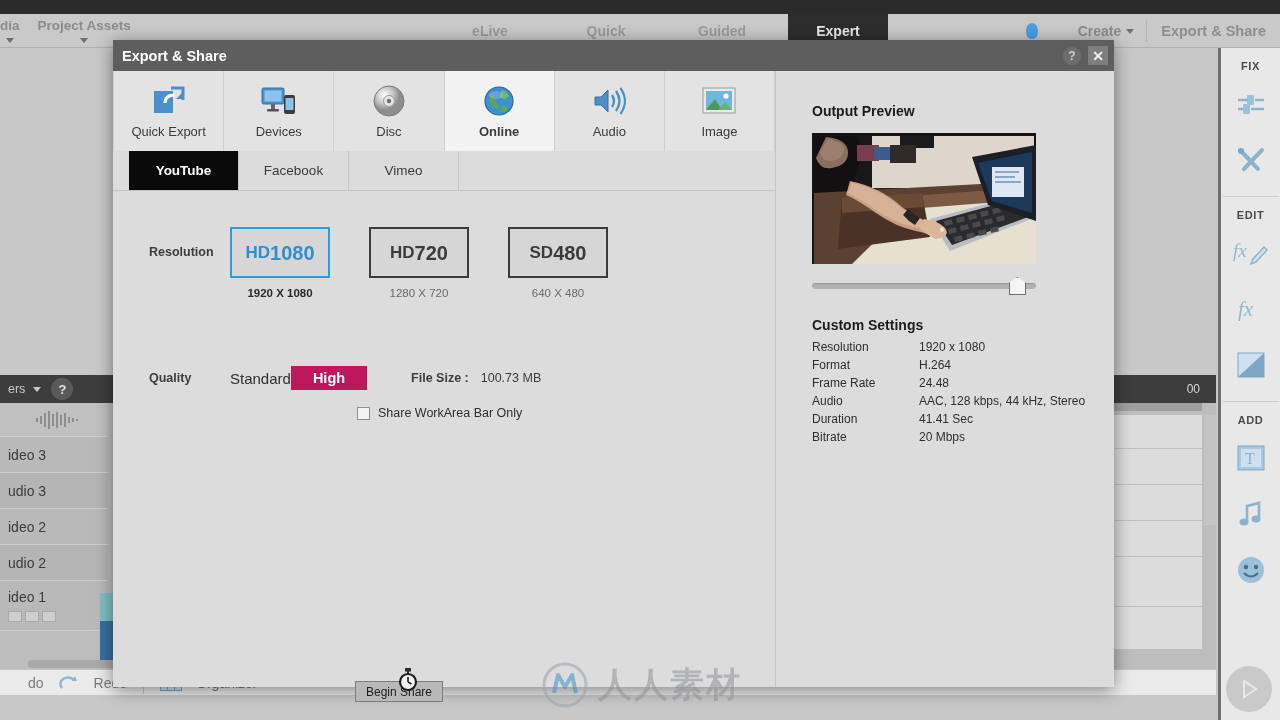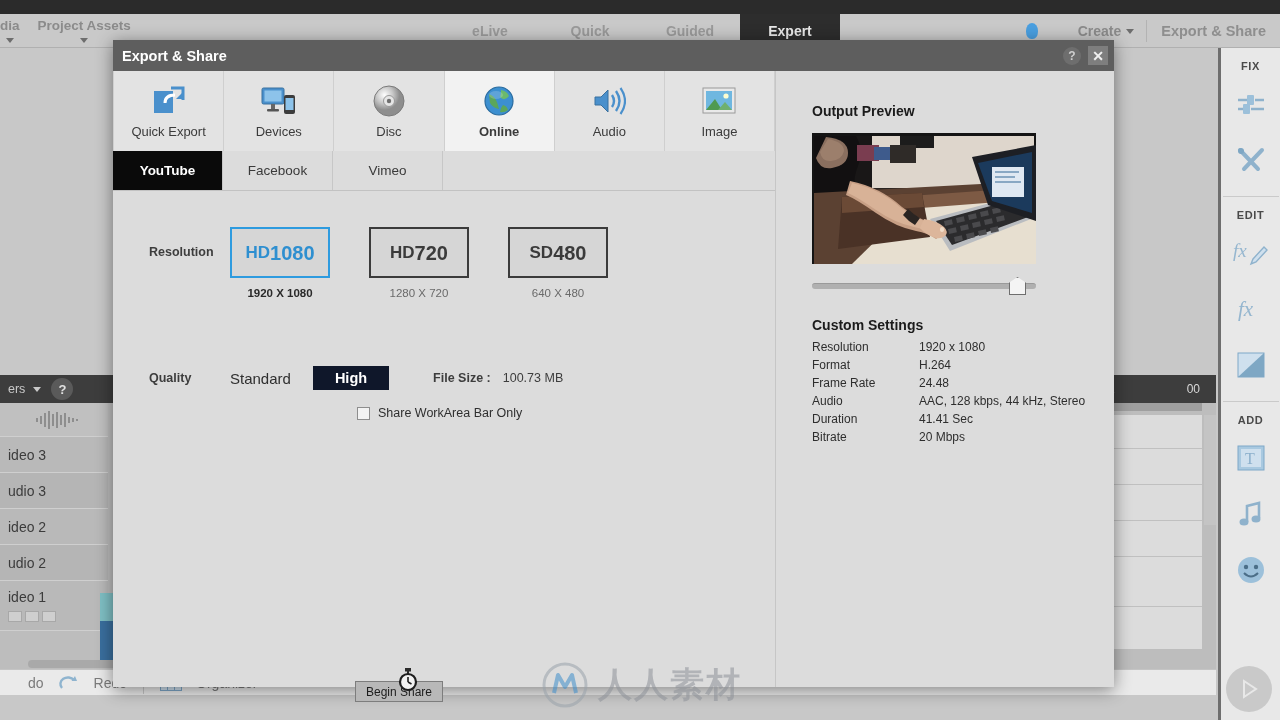--- a/index.html
+++ b/index.html
@@ -15,21 +15,21 @@
   
   .bg-topstrip { position:absolute; left:0; top:0; width:1280px; height:14px; background:#2b2b2b; }
   .bg-menubar {
     position:absolute; left:0; top:14px; width:1280px; height:34px;
     background:#c9c9c9; border-bottom:1px solid #b0b0b0;
     display:flex; align-items:center; color:#8b8b8b; font-size:13.5px; font-weight:bold;
   }
   .bg-menu-left { display:flex; align-items:center; gap:18px; padding-left:0px; }
   .menu-item { display:flex; align-items:center; gap:5px; white-space:nowrap;flex-direction:column; }
   .caret-dn { width:0;height:0;border-left:4px solid transparent;border-right:4px solid transparent;border-top:5px solid #6d6d6d; }
-  .bg-modes { position:absolute; left:440px; top:0; height:34px; display:flex; align-items:flex-end; gap:0; }
+  .bg-modes { position:absolute; left:440px; top:0; height:34px; display:flex; align-items:flex-end; gap:16px; }
   .mode-btn { width:100px; height:34px; display:flex; align-items:center; justify-content:center;
               font-size:14px; font-weight:bold; color:#9a9a9a; }
   .mode-btn.active { background:#2d2d2d; color:#e8e8e8; }
   .bg-right { position:absolute; right:0; top:0; height:34px; display:flex; align-items:center; }
   .ball { width:12px;height:16px;border-radius:50% 50% 45% 45%;background:#4a9fe0; margin-right:40px;}
   .create-btn { display:flex;align-items:center;gap:5px;color:#8b8b8b;font-size:14px;font-weight:bold;padding-right:12px;}
   .vsep { width:1px; height:22px; background:#b3b3b3; }
   .export-share-btn { color:#8e8e8e; font-size:14.5px; font-weight:bold; padding:0 14px 0 14px; }
 
   
@@ -80,21 +80,21 @@
   .left-col { position:absolute; left:0; top:0; width:663px; height:616px; border-right:1px solid #c6c6c6; background:#dcdcdc;}
   .cat-tabs { display:flex; height:80px; background:#e3e3e3; }
   .cat-tab { flex:1; display:flex; flex-direction:column; align-items:center; justify-content:flex-start;
              padding-top:11px; border-right:1px solid #cfcfcf; cursor:default; background:#e3e3e3; }
   .cat-tab:first-child { border-left:1px solid #cfcfcf; }
   .cat-tab.active { background:#f2f2f2; }
   .cat-ico { height:38px; display:flex; align-items:center; justify-content:center; }
   .cat-label { font-size:13px; color:#3b3b3b; margin-top:4px; }
   .cat-tab.active .cat-label { font-weight:bold; }
 
-  .svc-tabs { display:flex; height:40px; background:#dcdcdc; border-bottom:1px solid #c2c2c2; }
+  .svc-tabs { display:flex; height:40px; background:#dcdcdc; border-bottom:1px solid #c2c2c2;padding-left:16px; }
   .svc-tab { min-width:110px; display:flex; align-items:center; justify-content:center;
              font-size:13.5px; color:#3a3a3a; background:#dcdcdc; border-right:1px solid #c7c7c7; }
   .svc-tab.active { background:#0a0a0a; color:#ffffff; font-weight:bold; }
   .svc-rest { flex:1; background:#dcdcdc; }
 
   .form-area { position:relative; padding:36px 0 0 0; }
   .row { display:flex; align-items:flex-start; }
   .row-label { width:100px; text-align:left; padding-left:36px; font-size:12.5px; color:#3d3d3d; font-weight:bold; }
   .res-group { display:flex; gap:39px; padding-left:17px; }
   .res-item { display:flex; flex-direction:column; align-items:center; }
@@ -102,21 +102,21 @@
              display:flex; flex-direction:row; align-items:center; justify-content:center;
              line-height:1.0; color:#3b3b3b; }
   .res-box .r1 { font-size:17px; font-weight:bold; }
   .res-box .r2 { font-size:20px; font-weight:bold; margin-top:1px; }
   .res-item.selected .res-box { border-color:#2e9bdf; color:#2e8fd0; }
   .res-sub { margin-top:9px; font-size:11.5px; color:#6a6a6a; }
   .res-item.selected .res-sub { color:#2a2a2a; font-weight:bold; }
 
   .quality-row { margin-top:67px; display:flex; align-items:center; }
   .q-standard { font-size:15px; color:#2f2f2f; margin-left:17px; }
-  .q-high { margin-left:22px; background:#0f172a; color:#ffffff; font-weight:bold; font-size:14.5px;
+  .q-high { background:#be185d; color:#ffffff; font-weight:bold; font-size:14.5px;
             padding:4px 22px; }
   .fs-label { margin-left:44px; font-size:12.5px; font-weight:bold; color:#3d3d3d; }
   .fs-val { margin-left:12px; font-size:12.5px; color:#3d3d3d; }
 
   .chk-row { margin-top:16px; display:flex; align-items:center; padding-left:244px; }
   .chkbox { width:13px; height:13px; border:1px solid #8e8e8e; background:#f3f3f3; }
   .chk-label { margin-left:8px; font-size:12.5px; color:#2f2f2f; }
 
   .begin-wrap { position:absolute; left:242px; top:490px; }
   .begin-btn { width:88px; height:21px; background:#b8b8b8; border:1px solid #7d7d7d;

